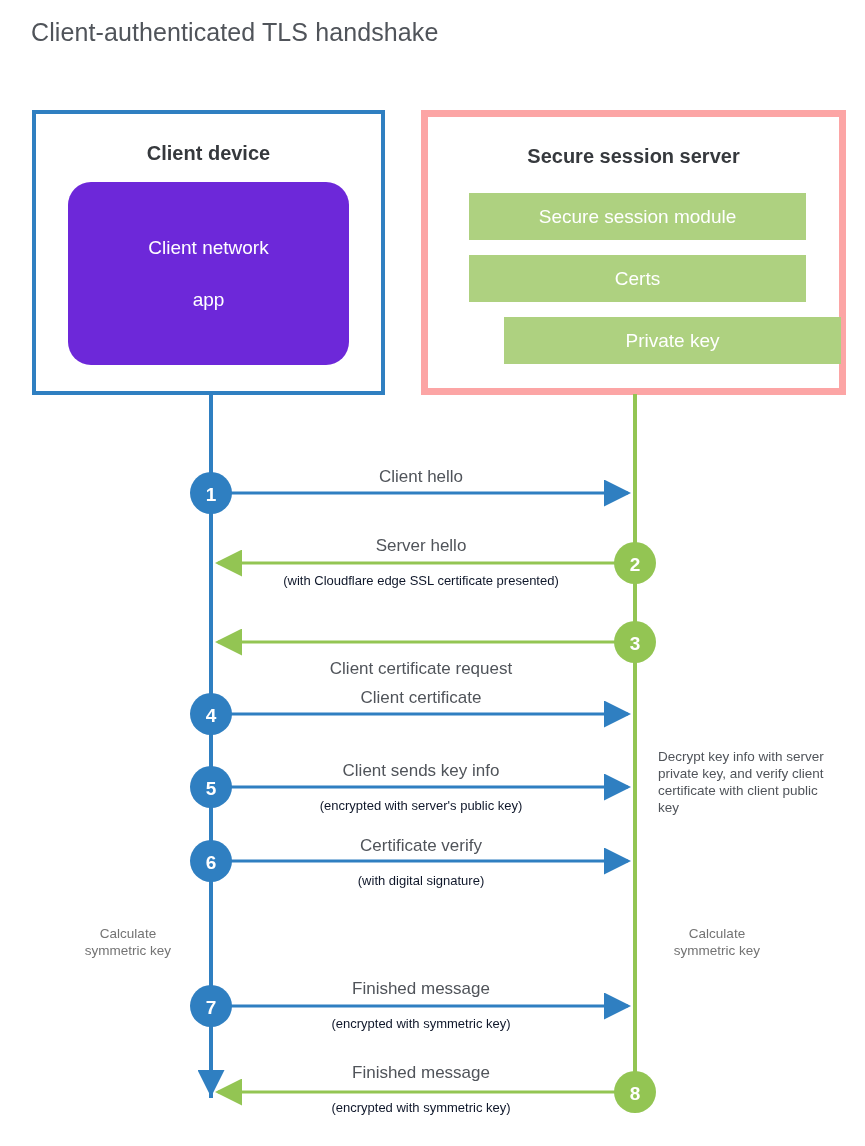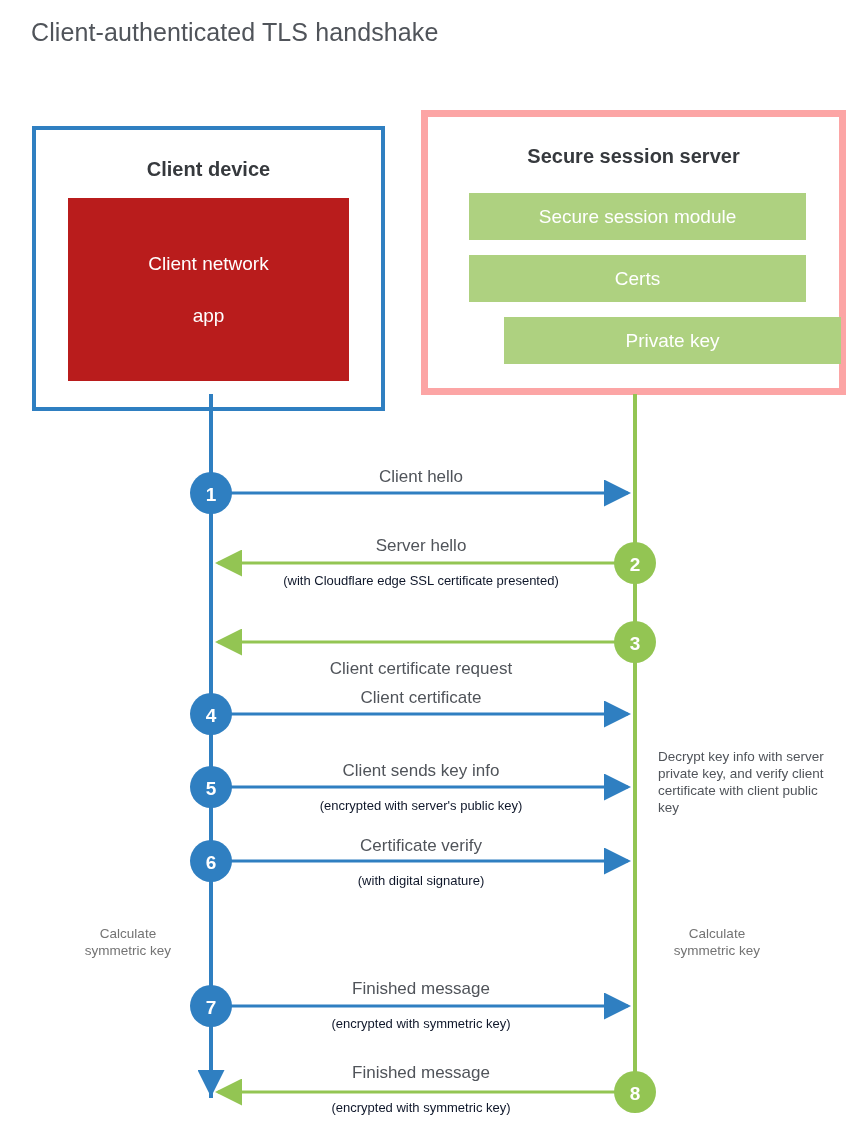--- a/index.html
+++ b/index.html
@@ -33,21 +33,20 @@
   
   .actor-box {
     position: absolute;
     box-sizing: border-box;
     background: #ffffff;
   }
   .box-client {
     left: 32px; top: 110px;
     width: 353px; height: 285px;
     border: 4px solid #2f7fc1;
-    margin-top: 16px;
   }
   .box-server {
     left: 421px; top: 110px;
     width: 425px; height: 285px;
     border: 7px solid #fca5a5;
   }
   .box-title {
     position: absolute;
     left: 0; right: 0;
     top: 28px;
@@ -55,28 +54,29 @@
     font-size: 20px;
     font-weight: bold;
     color: #36393d;
   }
   .client-app-block {
     position: absolute;
     left: 32px;
     top: 68px;
     width: 281px;
     height: 183px;
-    background: #b91c1c;
+    background: #6d28d9;
     color: #ffffff;
     font-size: 19px;
     line-height: 26px;
     text-align: center;
     display: flex;
     align-items: center;
     justify-content: center;
+    border-radius: 23px;
   }
   .client-app-block span { display: block; width: 200px; }
   .server-block {
     position: absolute;
     left: 41px;
     width: 337px;
     height: 47px;
     background: #aed180;
     color: #ffffff;
     font-size: 19px;

